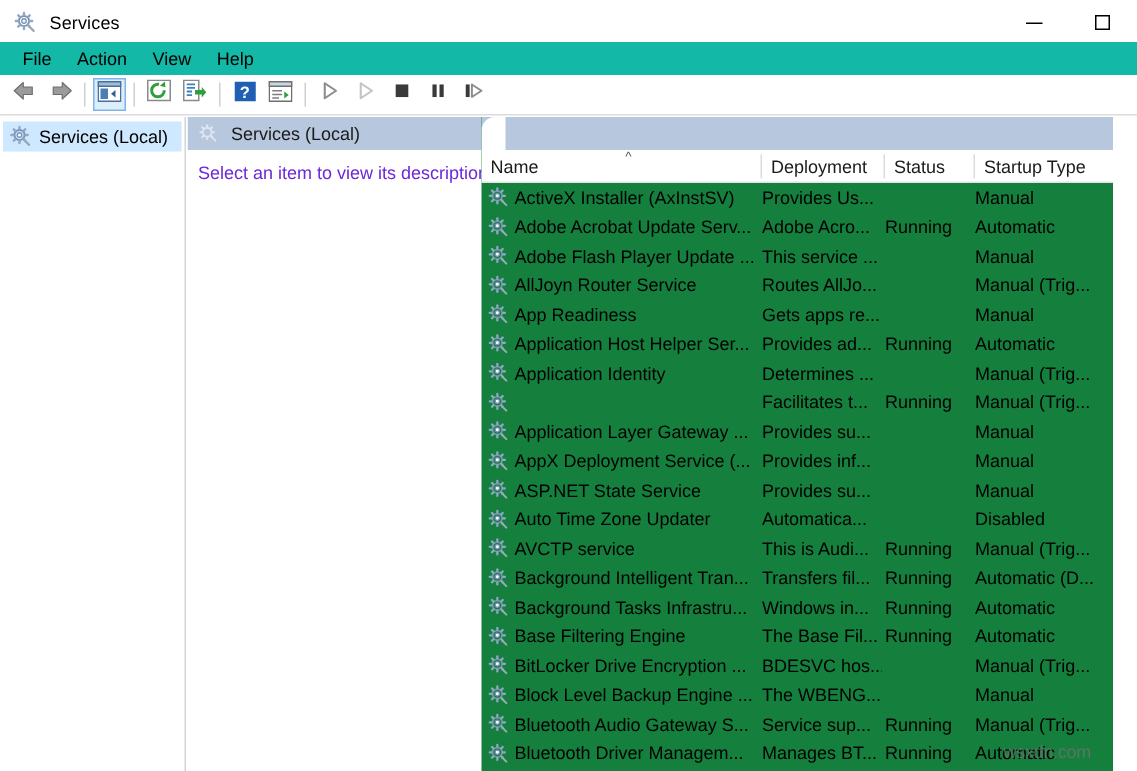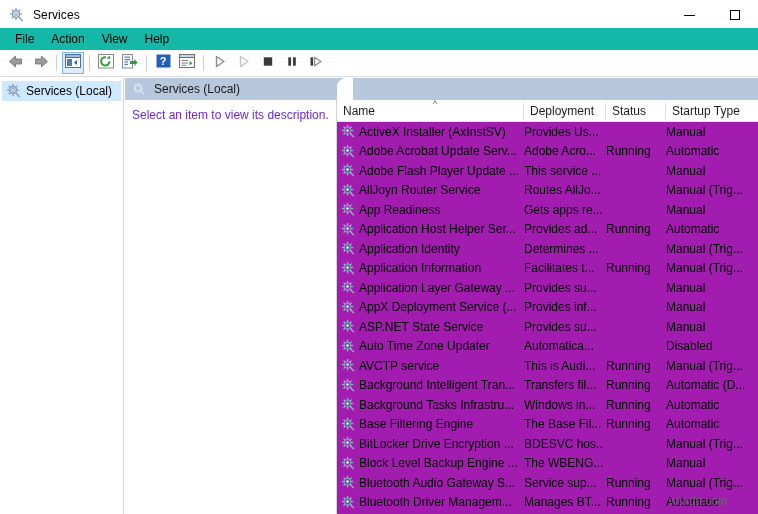--- a/index.html
+++ b/index.html
@@ -183,23 +183,23 @@
     padding: 7px 6px 0 7px;
     box-sizing: border-box;
     font-size: 12px;
     color: #6d28d9;
     line-height: 16px;
   }
 
   
   .list-pane {
     position: absolute;
-    left: 212px; top: 0;
+    left: 196px; top: 0;
     width: 421px; height: 436px;
-    background: #a21caf;
+    background: #15803d;
     overflow: hidden;
   }
   .list-header-strip {
     position: absolute;
     left: 0; top: 0;
     width: 421px; height: 22px;
     background: #b7c7dd;
   }
   .list-header-strip .round-corner {
     position: absolute;
@@ -731,21 +731,20 @@
     <line x1="1.6" y1="7" x2="3" y2="7"></line>
                     <line x1="11" y1="7" x2="12.4" y2="7"></line>
     <line x1="3.2" y1="3.2" x2="4.2" y2="4.2"></line>
                     <line x1="9.8" y1="9.8" x2="10.8" y2="10.8"></line>
     <line x1="10.8" y1="3.2" x2="9.8" y2="4.2"></line>
                     <line x1="4.2" y1="9.8" x2="3.2" y2="10.8"></line>
   </g>
   <circle cx="7" cy="7" r="1.5" fill="#ffffff" stroke="#7a93b4" stroke-width="0.9"></circle>
   <path d="M10.4 10.6 L13.4 13.6" stroke="#9aa8b8" stroke-width="1.5" stroke-linecap="round"></path>
 </svg></span>
-              <span>Application Information</span>
             </div>
             <div class="cell cell-desc">Facilitates t...</div>
             <div class="cell cell-stat">Running</div>
             <div class="cell cell-start">Manual (Trig...</div>
           </div>
           <div class="row">
             <div class="cell cell-name">
               <span class="svc-icon"><svg width="15" height="15" viewBox="0 0 16 16">
   <g fill="none" stroke="#7a93b4" stroke-width="1.3">
                     <circle cx="7" cy="7" r="3.4"></circle>

